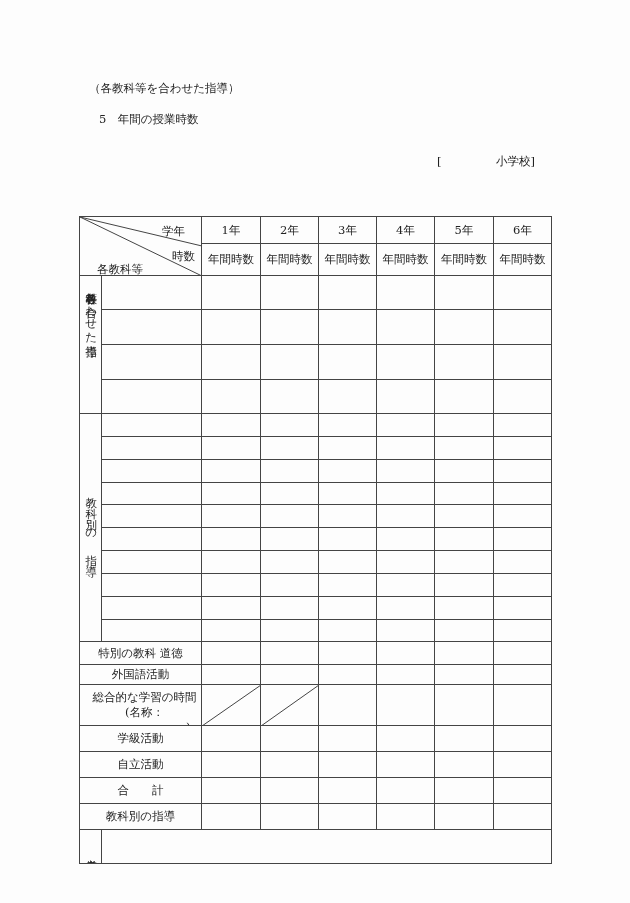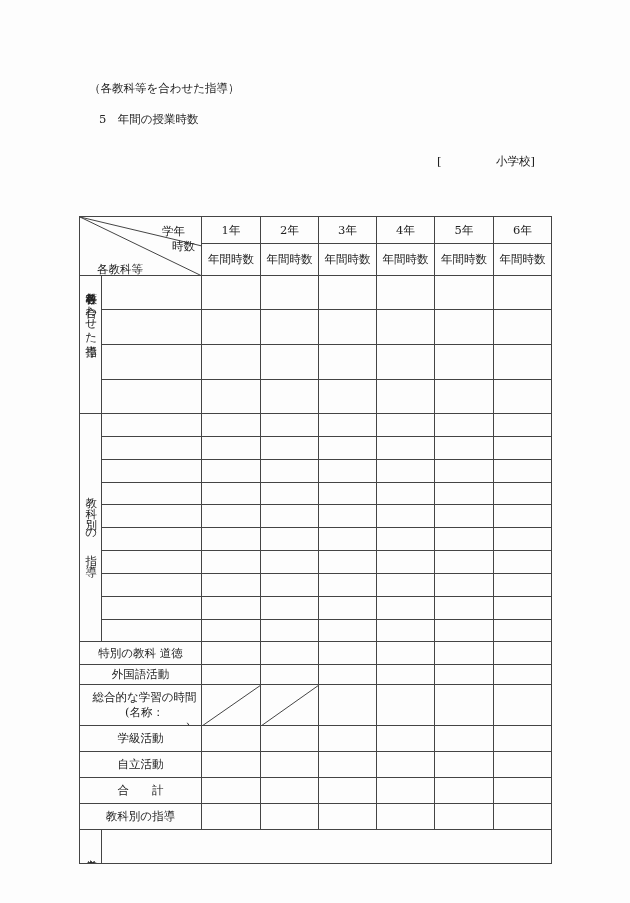--- a/index.html
+++ b/index.html
@@ -21,21 +21,21 @@
   }
   table.grid td {
     border: 1px solid #444; padding: 0; font-size: 11.5px;
     text-align: center; vertical-align: middle; overflow: hidden;
     position: relative;
   }
   .corner { position: relative; }
   .corner svg { position: absolute; left: 0; top: 0; }
   .corner .lbl { position: absolute; font-size: 11.5px; }
   .corner .l1 { right: 16px; top: 7px; }
-  .corner .l2 { right: 6px; top: 22px; }
+  .corner .l2 { right: 6px; top: 32px; }
   .corner .l3 { left: 17px; top: 45px; }
   .vert { writing-mode: vertical-rl; text-orientation: upright; font-size: 11.5px; line-height: 1; letter-spacing: 0; margin: 0 auto; }
   .vert-spaced { letter-spacing: 11px; }
   .slash { position: absolute; left: 0; top: 0; }
   .sogo { text-align: center; padding-left: 8px !important; line-height: 15px; font-size: 11.5px; }
   .sogo span { display: block; }
   .sogo .paren { position: relative; }
   .sogo .paren-close { position: absolute; left: 98px; }
   .biko-label { writing-mode: vertical-rl; text-orientation: upright; line-height: 1; font-size: 11.5px; }
 </style>

